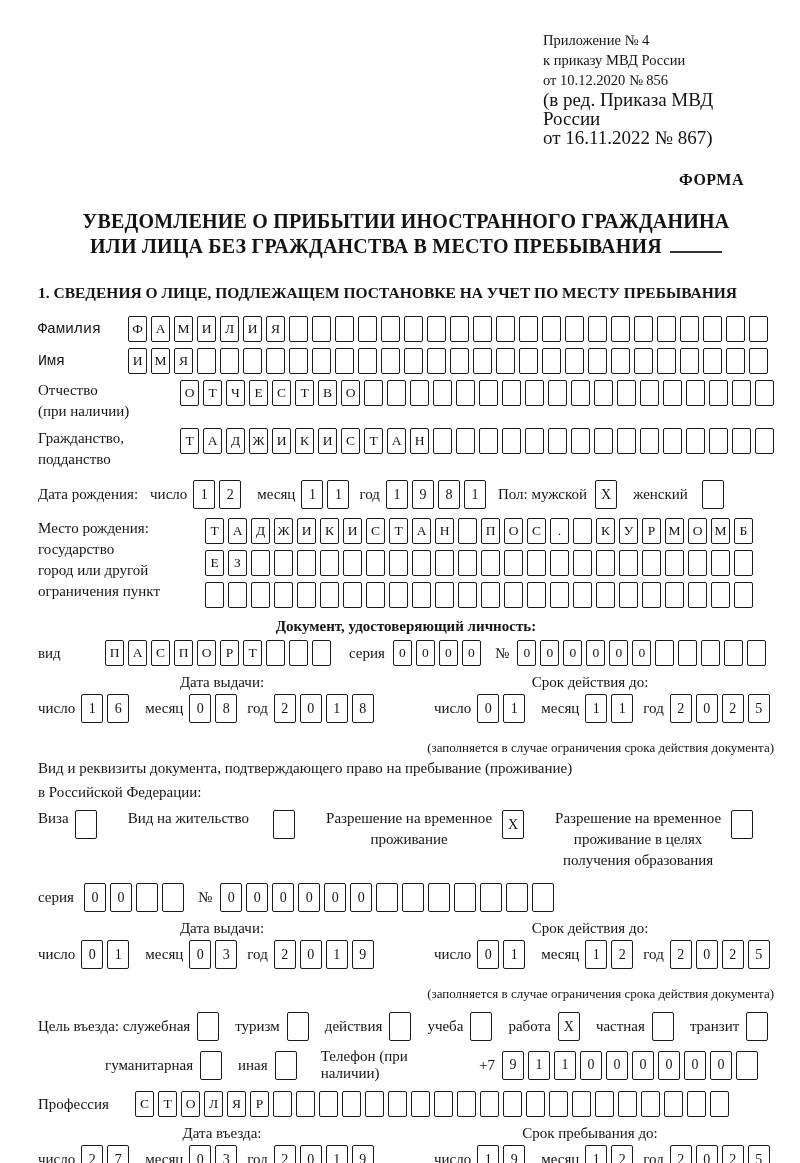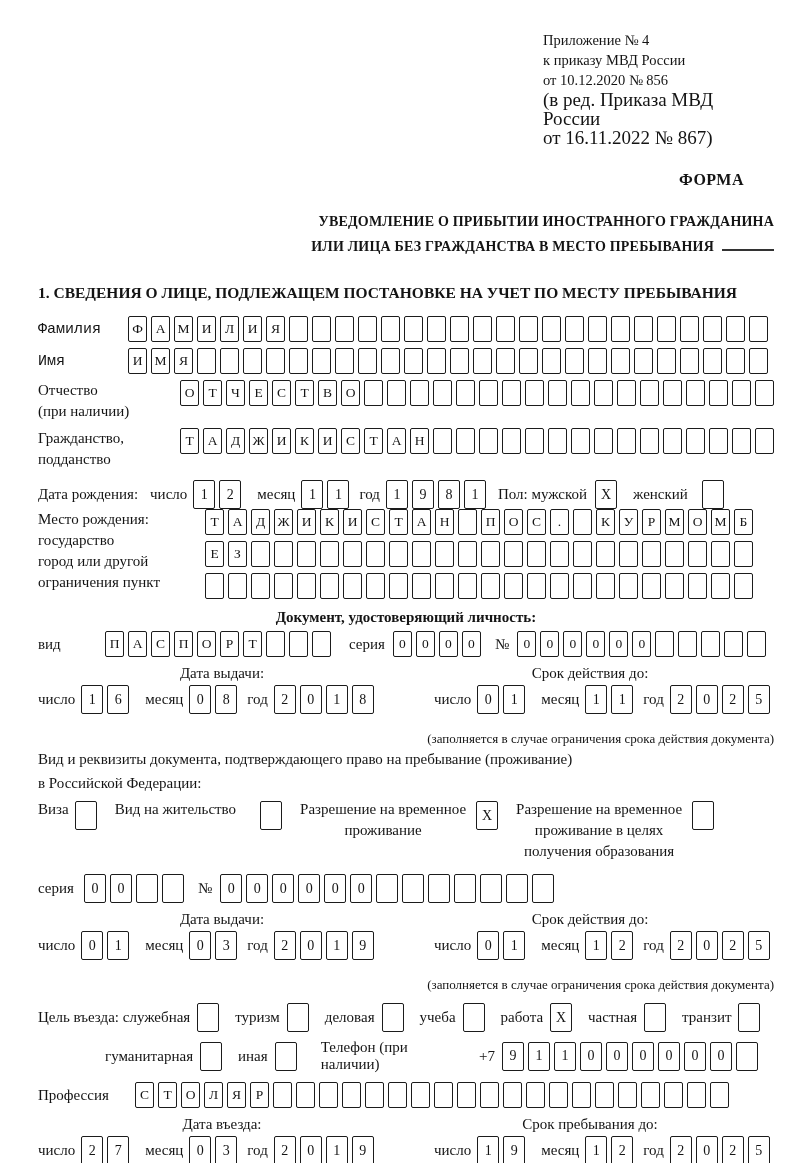--- a/index.html
+++ b/index.html
@@ -10,21 +10,21 @@
     font-family: "Liberation Serif", "DejaVu Serif", serif;
     font-size: 15px;
   }
   .page { padding: 30px 26px 0 38px; }
 
   .appendix { margin-left: 505px; line-height: 20px; font-size: 14.5px; }
   .appendix .note { font-size: 19px; line-height: 19px; }
   .appendix .note:first-of-type { margin-top: 3px; }
   .forma { text-align: right; font-weight: bold; font-size: 16px; margin: 24px 30px 0 0; letter-spacing: .5px; }
 
-  .title { text-align: right; font-weight: bold; font-size: 14px; line-height: 25px; margin-top: 20px; letter-spacing: .2px; }
+  .title { text-align: center; font-weight: bold; font-size: 20px; line-height: 25px; margin-top: 20px; letter-spacing: .2px; }
   .blank { display: inline-block; width: 52px; border-bottom: 2px solid #333; height: 12px; margin-left: 8px; }
 
   .section-h { font-weight: bold; font-size: 15.5px; margin-top: 25px; }
 
   .row { display: flex; align-items: center; margin-top: 6px; }
   .row.top { align-items: flex-start; }
   .lbl { flex: 0 0 auto; }
   .w90 { width: 90px; font-family: Liberation Mono, monospace; }
   .w142 { width: 142px; }
   .w167 { width: 167px; }
@@ -50,21 +50,21 @@
   .date-pair { display: flex; margin-top: 8px; }
   .dp-col { width: 50%; }
   .dp-title { text-align: center; margin-bottom: 3px; }
   .dp-line { display: flex; align-items: center; }
   .dlabel { margin-right: 6px; }
   .dlabel.mid { margin-left: 12px; font-family: Liberation Serif, serif; }
   .dp-note { font-size: 13px; text-align: right; margin-top: 17px; white-space: nowrap; }
 
   .intro { line-height: 24px; }
 
-  .opt-row { display: flex; align-items: flex-start; margin-top: 4px; }
+  .opt-row { display: flex; align-items: flex-start; margin-top: 4px; gap: 13px; }
   .opt { display: flex; align-items: flex-start; margin-right: 14px; }
   .opt .opt-text { line-height: 21px; }
   .opt .opt-text.center { text-align: center; }
   .opt .cells { margin-left: 10px; margin-top: 2px; }
 
   .purpose-line { display: flex; align-items: center; margin-top: 7px; }
   .purpose-line .p-lbl { margin-right: 7px; }
   .purpose-line .cells { margin-right: 12px; }
   .indent67 { padding-left: 67px; }
 </style>
@@ -250,21 +250,21 @@
     <span style="margin-left:8px">Пол: мужской</span>
     <span class="cells lg" style="margin-left:8px">
         <span class="cell">X</span>
       </span>
     <span style="margin-left:12px">женский</span>
     <span class="cells lg" style="margin-left:14px">
         <span class="cell"></span>
       </span>
   </div>
 
-  <div class="row top" style="margin-top:0">
+  <div class="row top" style="margin-top:9px">
     <span class="lbl w167 two-line">
       <span>Место рождения:</span><br>
       <span>государство</span><br>
       <span>город или другой</span><br>
       <span>ограничения пункт</span>
     </span>
     <span class="stack">
       <span class="cells">
           <span class="cell">Т</span>
           <span class="cell">А</span>
@@ -548,21 +548,21 @@
 
   <div class="purpose-line" style="margin-top:10px">
     <span class="p-lbl">Цель въезда: служебная</span>
     <span class="cells lg">
         <span class="cell"></span>
       </span>
     <span class="p-lbl">туризм</span>
     <span class="cells lg">
         <span class="cell"></span>
       </span>
-    <span class="p-lbl">деловая</span>
+    <span class="p-lbl">действия</span>
     <span class="cells lg">
         <span class="cell"></span>
       </span>
     <span class="p-lbl">учеба</span>
     <span class="cells lg">
         <span class="cell"></span>
       </span>
     <span class="p-lbl">работа</span>
     <span class="cells lg">
         <span class="cell">X</span>

